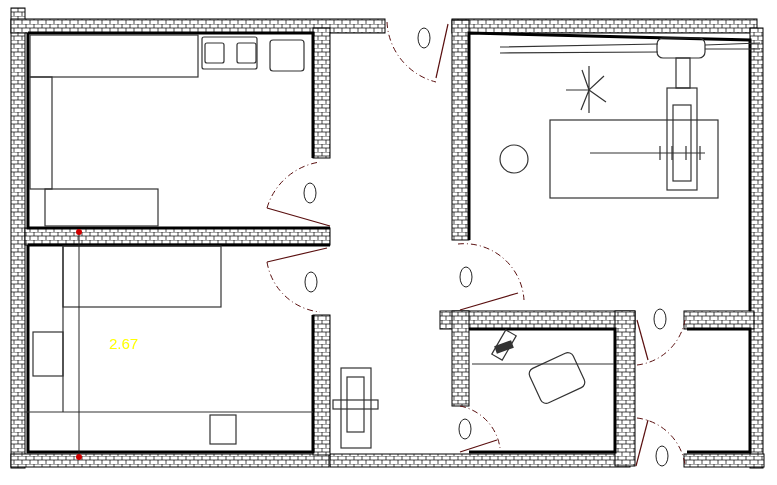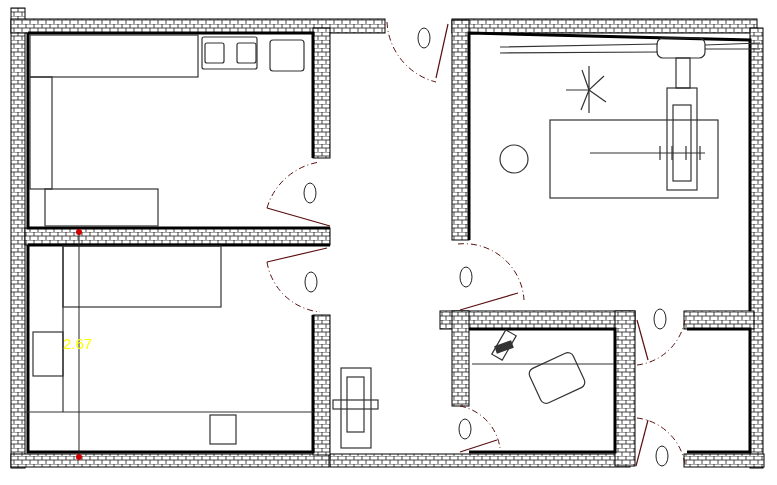--- a/index.html
+++ b/index.html
@@ -4,21 +4,21 @@
   <style>
     html, body { margin: 0; padding: 0; background: #ffffff; }
     body { width: 777px; height: 485px; overflow: hidden; position: relative; font-family: "Liberation Sans", sans-serif; }
     #plan { position: absolute; left: 0; top: 0; width: 777px; height: 485px; }
     .wall-fill { fill: url(#brick); stroke: #000; stroke-width: 1; }
     .wall-inner { fill: none; stroke: #000; stroke-width: 3; }
     .furn { fill: none; stroke: #333; stroke-width: 1.2; }
     .door-leaf { fill: none; stroke: #5a1010; stroke-width: 1.2; }
     .door-arc { fill: none; stroke: #5a1010; stroke-width: 1; stroke-dasharray: 6 3 1 3; }
     .light { fill: none; stroke: #222; stroke-width: 1; }
-    .dim-label { position: absolute; left: 63px; top: 336px; font-size: 15px; color: #ffff00; line-height: 1; }
+    .dim-label { position: absolute; left: 63px; top: 336px; font-size: 15px; color: #ffff00; line-height: 1; padding-left: 46px; }
     .marker { fill: #d00000; }
   </style>
 </head>
 <body>
 
 <svg id="plan" viewBox="0 0 777 485" xmlns="http://www.w3.org/2000/svg">
   <defs>
     <pattern id="brick" patternUnits="userSpaceOnUse" width="8" height="8">
       <rect width="8" height="8" fill="#fff"></rect>
       <path d="M0 0H8M0 4H8M2 0V4M6 4V8" stroke="#000" stroke-width="0.7"></path>

